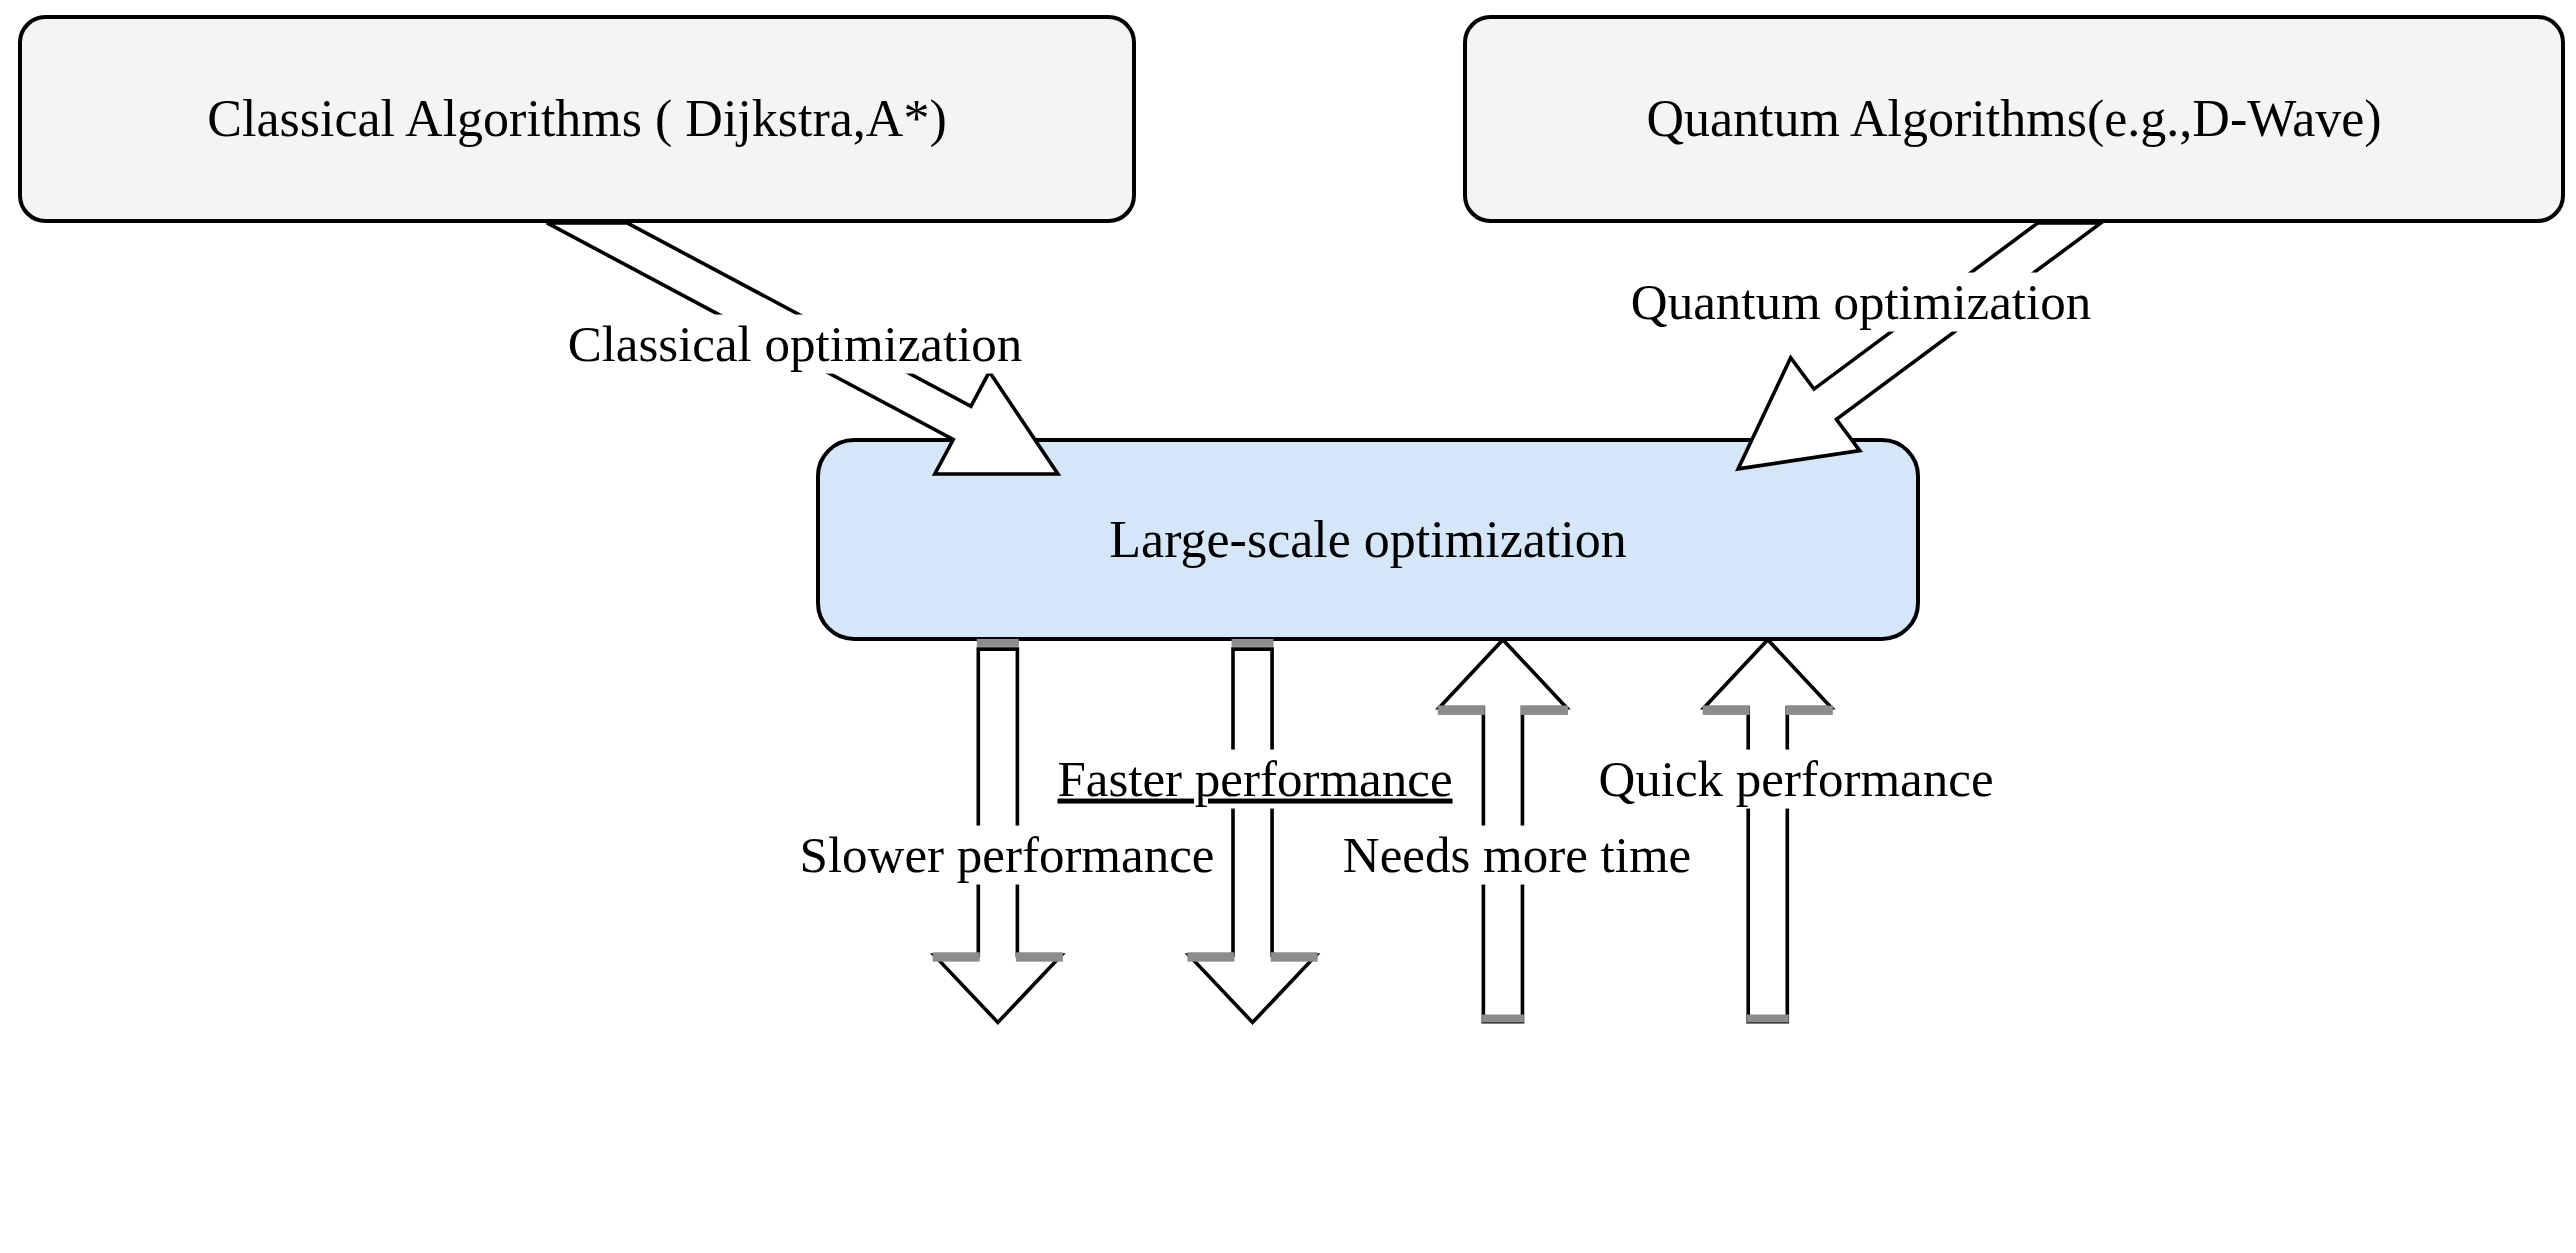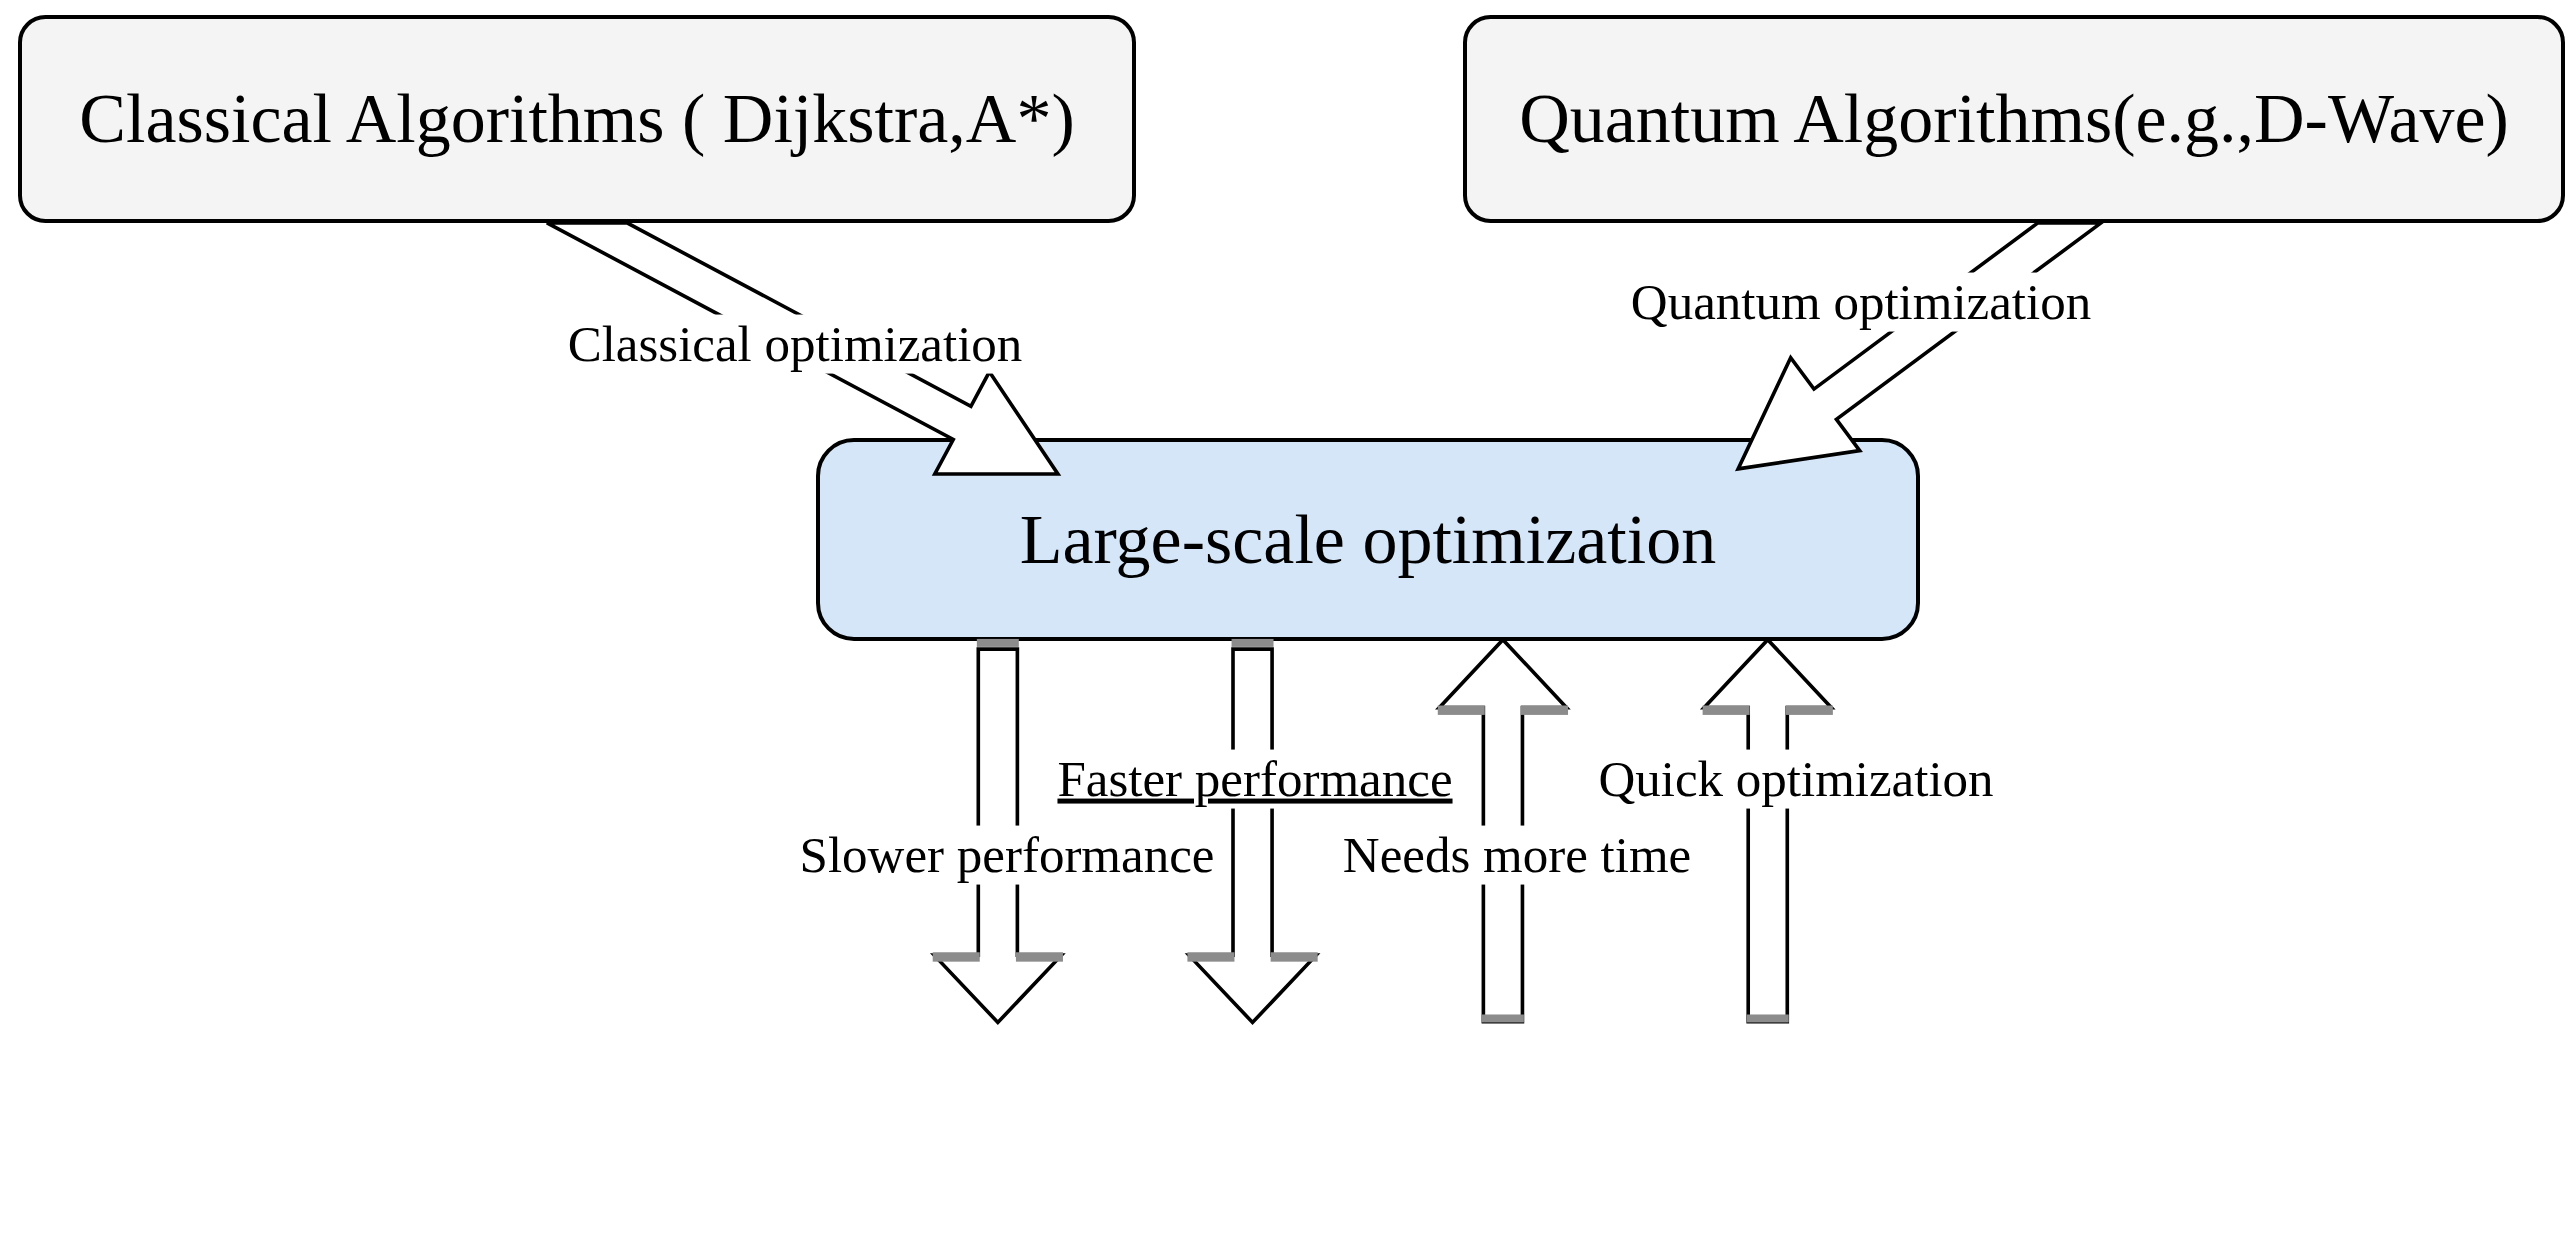--- a/index.html
+++ b/index.html
@@ -13,21 +13,21 @@
     overflow: hidden;
   }
   .node {
     position: absolute;
     box-sizing: border-box;
     border: 4.3px solid #000;
     display: flex;
     align-items: center;
     justify-content: center;
     text-align: center;
-    font-size: 70px;
+    font-size: 52px;
     white-space: nowrap;
   }
   .node-top    { border-radius: 27.5px; }
   .node-blue   { border-radius: 38px; }
   .node-classical { left: 18px;   top: 14.5px;   width: 1118px; height: 208px; }
   .node-quantum   { left: 1463px; top: 14.5px;   width: 1102px; height: 208px; }
   .node-large     { left: 816px; top: 438px;  width: 1104px; height: 203px; }
   .node-fast      { left: 815px; top: 1023px; width: 1109px; height: 217px; }
 
   .arrow-layer {
@@ -97,20 +97,20 @@
     <rect x="2048" y="1402" width="58" height="11" fill="#8c8c8c"></rect>
     <rect x="2414" y="1402" width="58" height="11" fill="#8c8c8c"></rect>
   </svg>
 
   <span class="edge-label" style="left:795px; top:316px;margin-top:28px;">Classical optimization</span>
 
   <span class="edge-label" style="left:1861px; top:302px;">Quantum optimization</span>
 
   <span class="edge-label" style="left:1255px; top:779px;text-decoration:underline;">Faster performance</span>
 
-  <span class="edge-label" style="left:1796px; top:779px;">Quick optimization</span>
+  <span class="edge-label" style="left:1796px; top:779px;">Quick performance</span>
 
   <span class="edge-label" style="left:1007px; top:855px;">Slower performance</span>
 
   <span class="edge-label" style="left:1517px; top:855px;">Needs more time</span>
 
 </div>
 
 
 </body></html>

